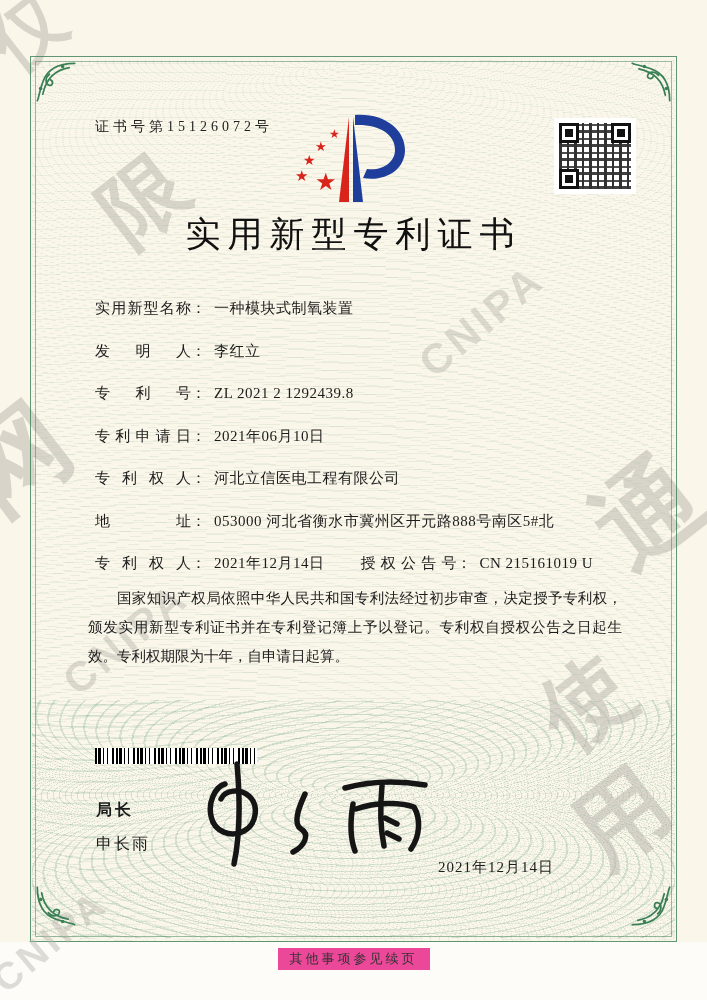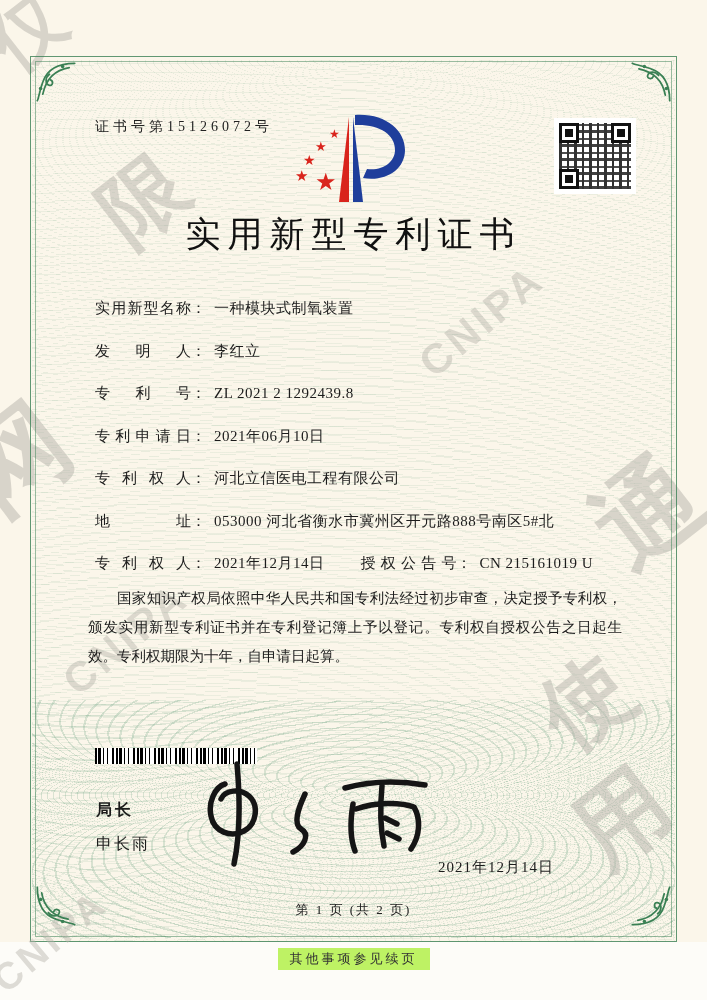--- a/index.html
+++ b/index.html
@@ -81,21 +81,21 @@
     background:repeating-linear-gradient(90deg,#000 0 2px,#fff 2px 3px,#000 3px 6px,#fff 6px 8px,#000 8px 9px,#fff 9px 12px,#000 12px 13px,#fff 13px 17px,#000 17px 19px,#fff 19px 21px);}
 
   .director-title{position:absolute; left:96px; top:800px; font-size:16px; letter-spacing:3px;font-weight:bold;}
   .director-name{position:absolute; left:96px; top:834px; font-size:16px; letter-spacing:2px;}
   .signature{position:absolute; left:185px; top:758px; width:265px; height:112px;}
   .issue-date{position:absolute; left:438px; top:858px; font-size:15px; letter-spacing:1px;}
 
   .page-indicator{position:absolute; left:0; top:901px; width:707px; text-align:center;
     font-size:13px; letter-spacing:2px; color:#222; z-index:4;}
   .continuation{position:absolute; left:0; top:948px; width:707px; text-align:center; z-index:4;}
-  .continuation span{display:inline-block; background:#bef264; padding:2px 12px; font-size:13px; letter-spacing:3px; color:#333;}
+  .continuation span{display:inline-block; background:#ec4899; padding:2px 12px; font-size:13px; letter-spacing:3px; color:#333;}
 </style>
 </head>
 <body>
 
 <div class="page">
 
   <div class="pattern"></div>
   <div class="pattern-bottom"></div>
   <div class="bottom-band"></div>
 
@@ -225,19 +225,18 @@
           <path d="M197,28 C195,48 195,68 199,88"></path>
           <path d="M168,46 C165,64 165,80 170,93"></path>
           <path d="M171,51 C191,44 215,44 229,49 C236,61 235,78 226,91"></path>
           <path d="M200,60 L212,66"></path>
           <path d="M202,75 L214,81"></path>
         </g>
       </svg>
     </div>
     <div class="issue-date">2021年12月14日</div>
 
-    <div class="page-indicator">第 1 页 (共 2 页)</div>
     <div class="continuation">
       <span>其他事项参见续页</span>
     </div>
   </div>
 
 </div>
 
 </body></html>

